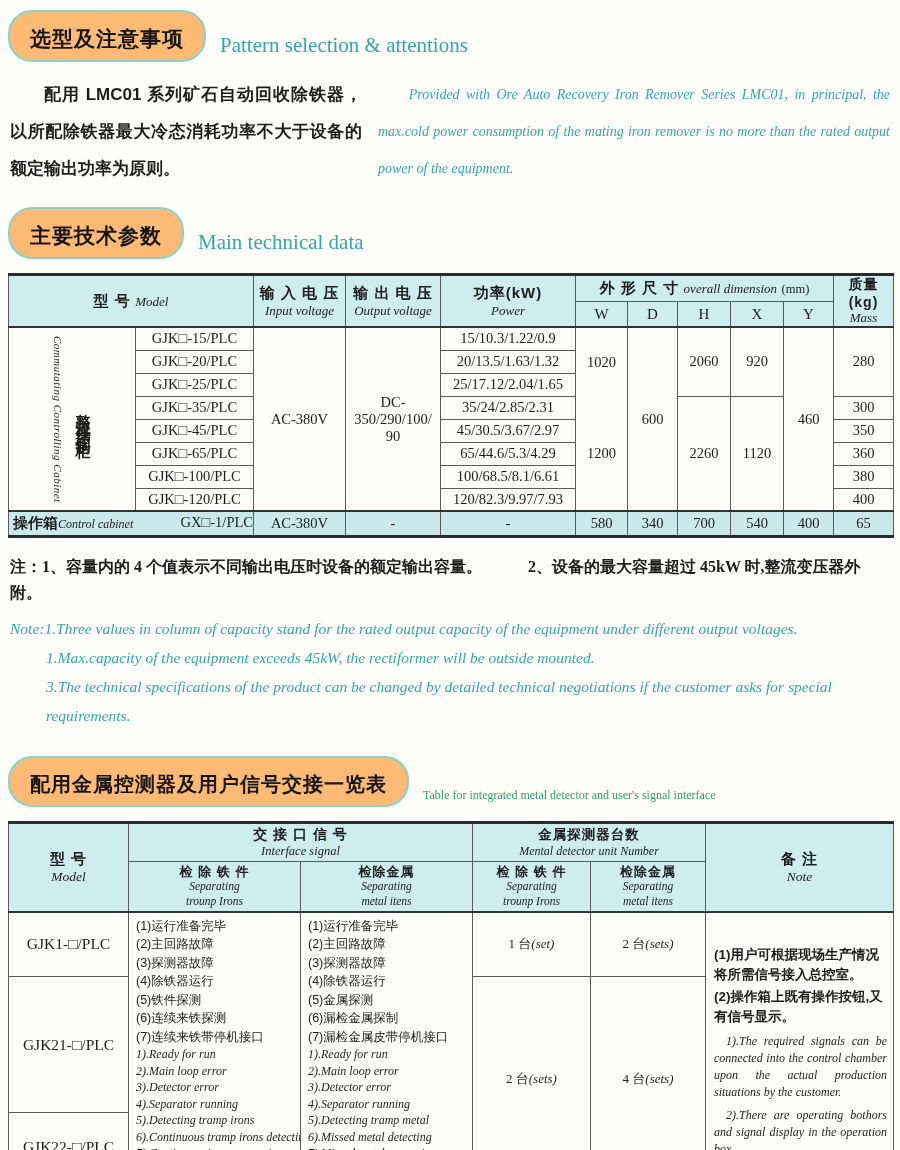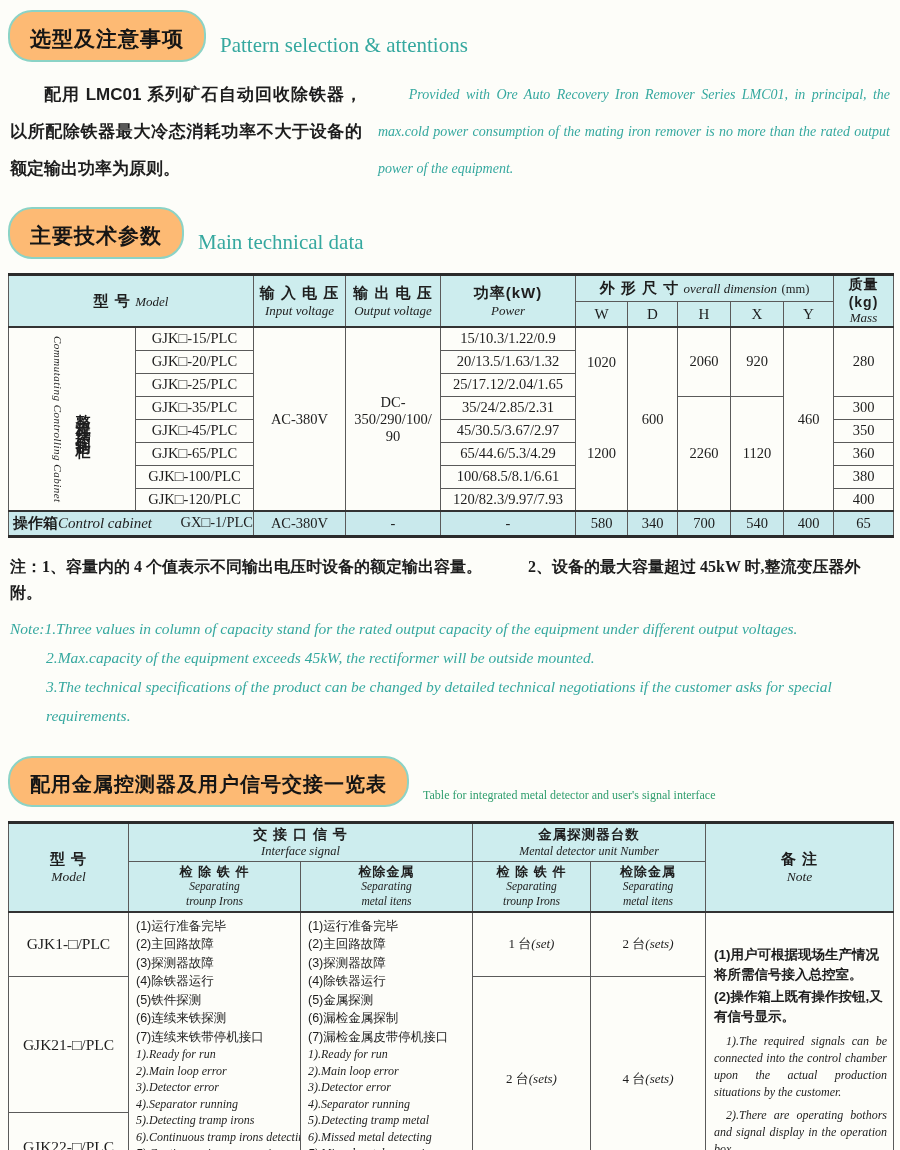--- a/index.html
+++ b/index.html
@@ -47,21 +47,21 @@
   .vert-en { writing-mode:vertical-rl; font-style:italic; font-family:"Liberation Serif", serif;
              font-size:11px; letter-spacing:0.5px; }
   .vert-zh { writing-mode:vertical-rl; text-orientation:upright; font-weight:bold;
              font-size:15px; letter-spacing:5px; font-family:"Liberation Sans", sans-serif; }
   .noline-b { border-bottom:none !important; }
   .noline-t { border-top:none !important; }
   #t1 tr.hl { border-top:2px solid #333; }
   #t1 tr.hl td { background:#c9e9ec; height:25px; }
   .cab-label { text-align:left !important; padding-left:4px; white-space:nowrap; }
   .cab-label .zh { font-size:15px; }
-  .cab-label .en { font-size:15px; }
+  .cab-label .en { font-size:12px; }
   .dc-line { display:block; line-height:17px; }
 
   
   .notes1 { margin:16px 2px 0 2px; }
   .notes1 .zh-line { font-size:16px; font-weight:600; line-height:26px; font-family:"Liberation Serif", serif; }
   .notes1 .zh-line .gap { display:inline-block; width:46px; }
   .notes1 .zh-line2 { padding-left:74px; }
   .n1-en { font-style:italic; font-family:"Liberation Serif", serif; color:#35a89f;
            font-size:15.5px; line-height:29px; }
   .n1-en.ind { padding-left:36px; }
@@ -236,21 +236,21 @@
       </tr>
     </tbody>
   </table>
 
   <div class="notes1">
     <div class="zh-line">
       <span>注：1、容量内的 4 个值表示不同输出电压时设备的额定输出容量。</span><span class="gap"></span><span>2、设备的最大容量超过 45kW 时,整流变压器外附。</span>
     </div>
     <div class="en-block">
       <div class="n1-en">Note:1.Three values in column of capacity stand for the rated output capacity of the equipment under different output voltages.</div>
-      <div class="n1-en ind">2.Max.capacity of the equipment exceeds 45kW, the rectiformer will be outside mounted.</div>
+      <div class="n1-en ind">1.Max.capacity of the equipment exceeds 45kW, the rectiformer will be outside mounted.</div>
       <div class="n1-en ind">3.The technical specifications of the product can be changed by detailed technical negotiations if the customer asks for special requirements.</div>
     </div>
   </div>
 
   <div class="sec-head sec3">
     <span class="badge">配用金属控测器及用户信号交接一览表</span>
     <span class="sec-title-en green">Table for integrated metal detector and user's signal interface</span>
   </div>
 
   <table id="t2">

